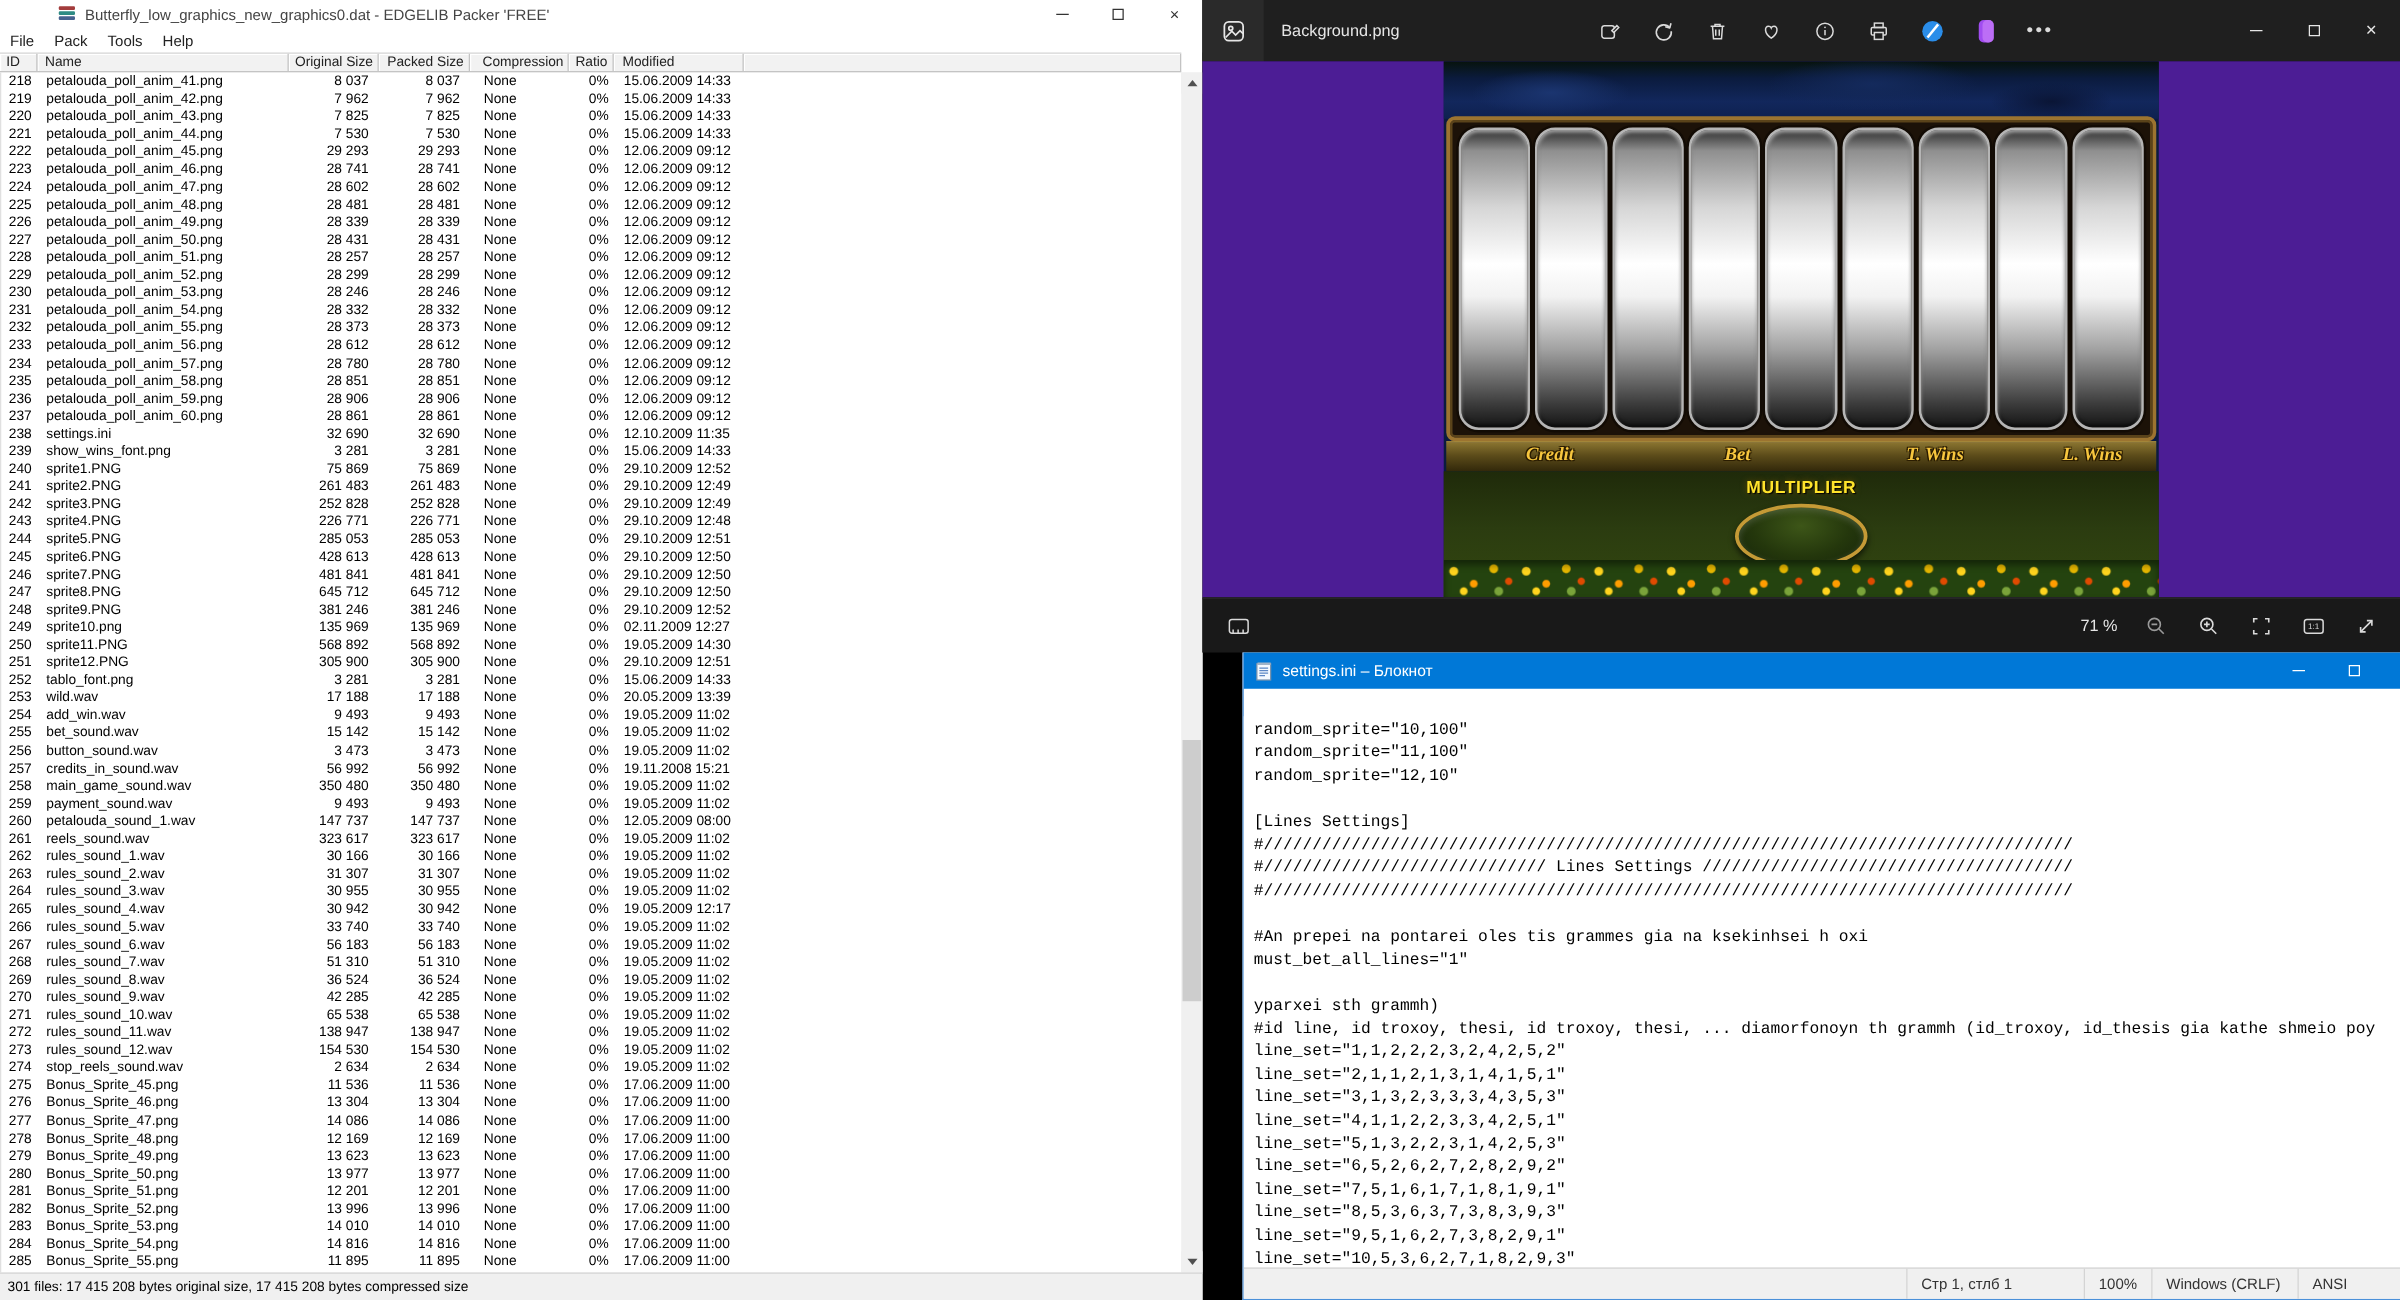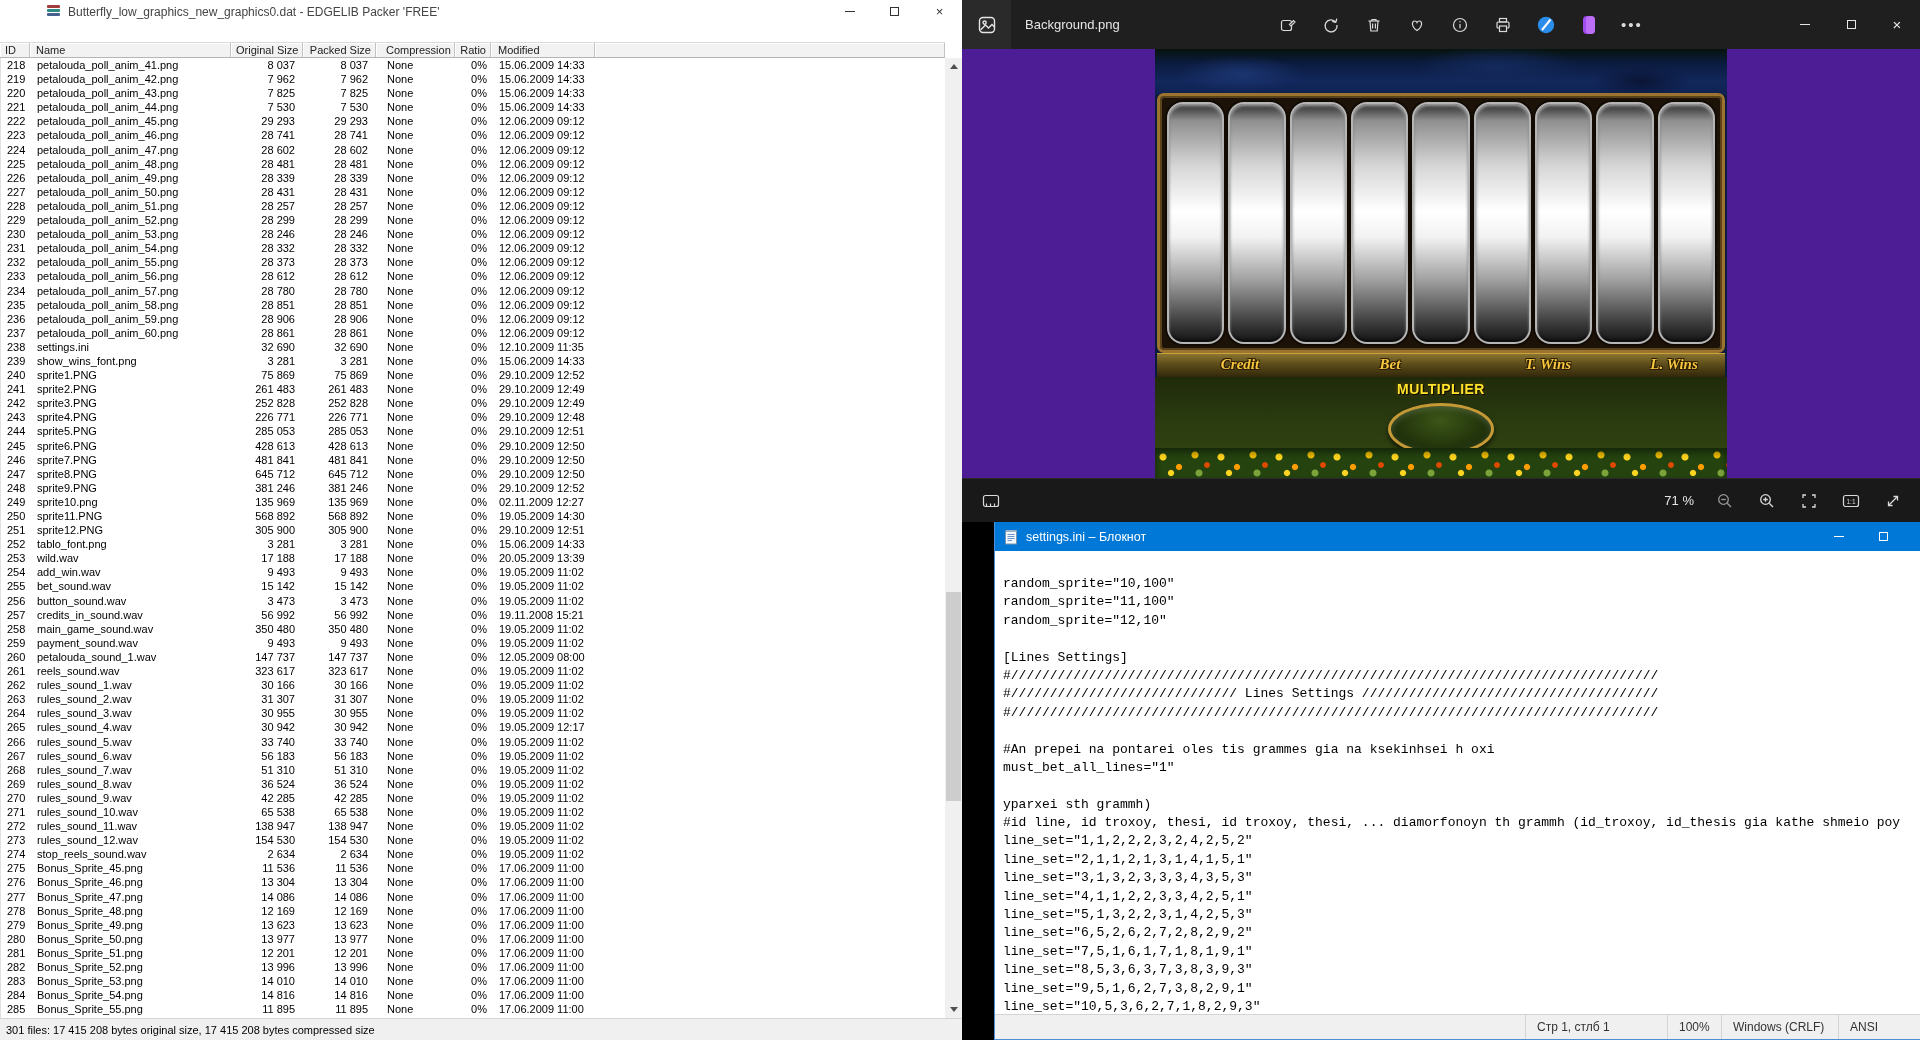--- a/index.html
+++ b/index.html
@@ -129,20 +129,26 @@
     <div class="p-caps">
       <span class="cap-btn">
           <span class="glyph-min"></span>
         </span>
       <span class="cap-btn">
           <span class="glyph-max"></span>
         </span>
       <span class="cap-btn glyph-close">×</span>
     </div>
   </div>
+  <div class="p-menubar" id="packer-menu">
+      <span class="p-menuitem">File</span>
+      <span class="p-menuitem">Pack</span>
+      <span class="p-menuitem">Tools</span>
+      <span class="p-menuitem">Help</span>
+    </div>
   <div class="p-header" id="packer-header">
       <span class="p-hcell c0" style="padding-left: 5px;">ID</span>
       <span class="p-hcell c1" style="padding-left: 6px;">Name</span>
       <span class="p-hcell c2 hr2">Original Size</span>
       <span class="p-hcell c3 hr2">Packed Size</span>
       <span class="p-hcell c4">Compression</span>
       <span class="p-hcell c5 hr2">Ratio</span>
       <span class="p-hcell c6">Modified</span>
       <span class="p-hcell cfill"></span>
     </div>

